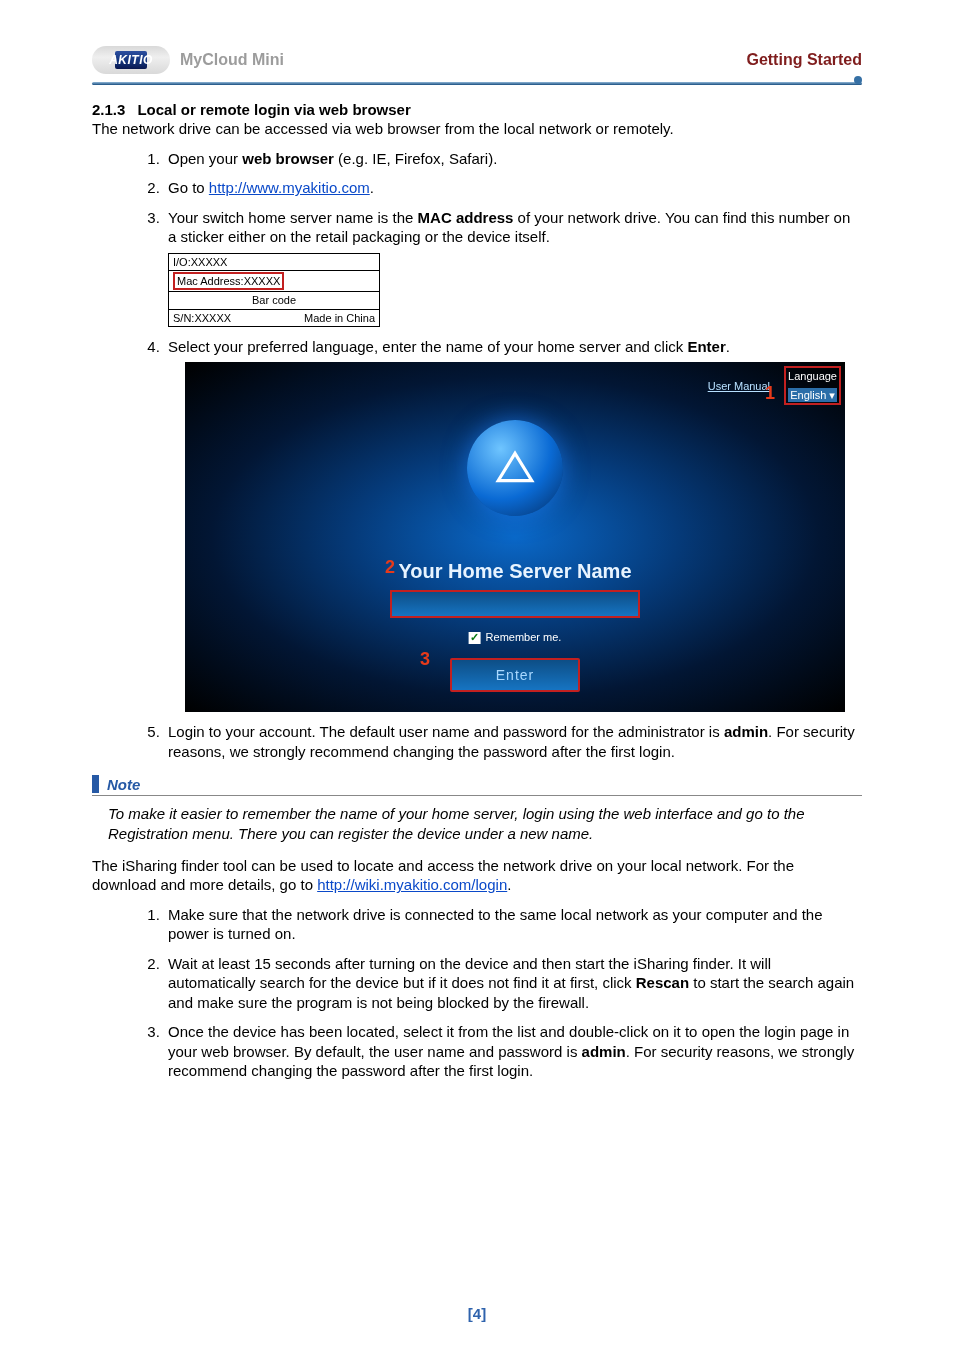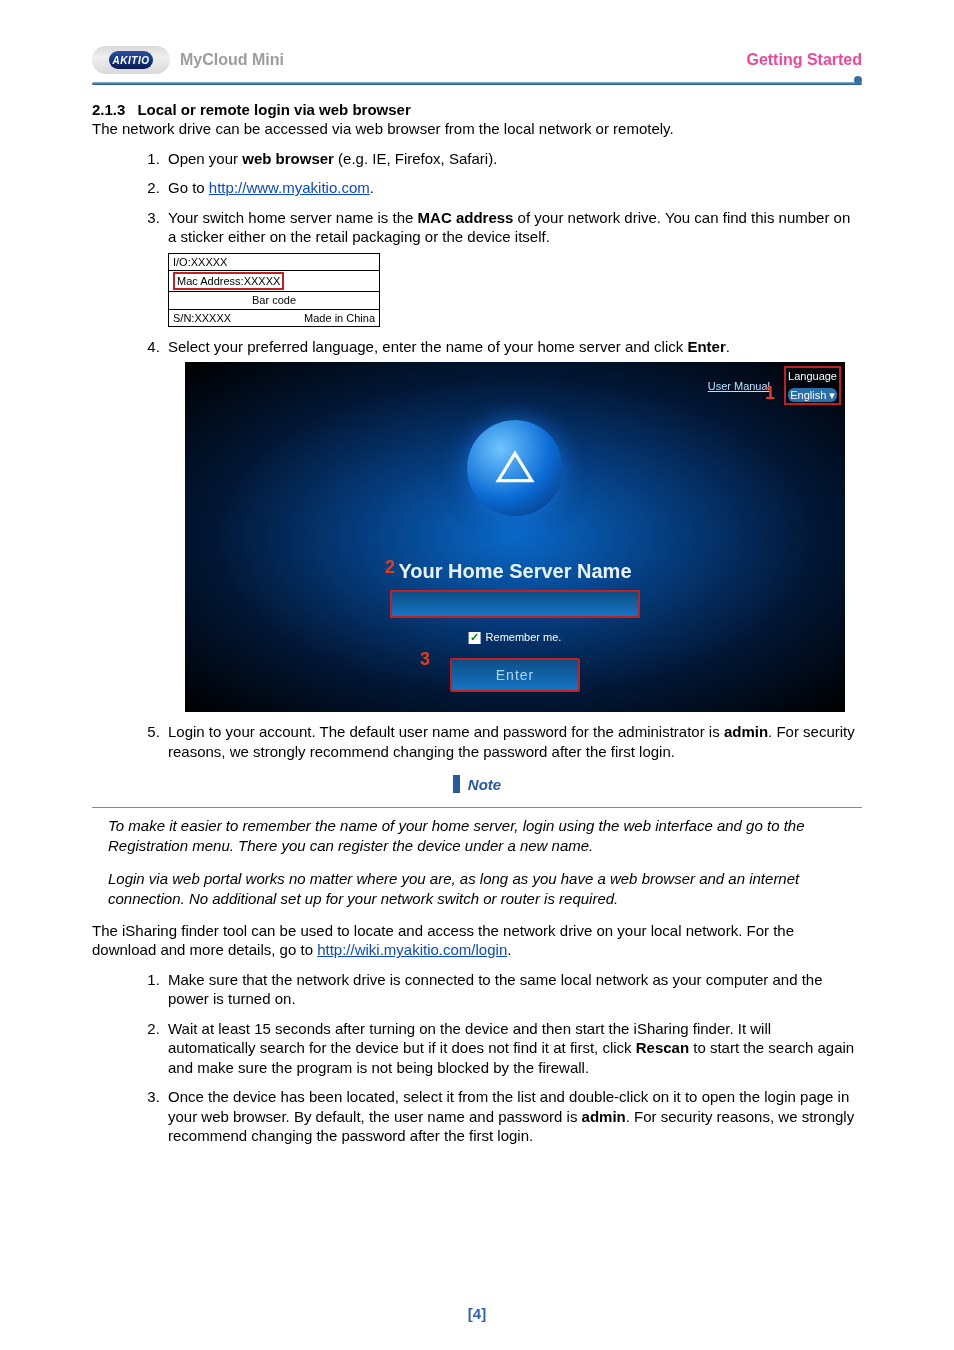--- a/index.html
+++ b/index.html
@@ -29,40 +29,40 @@
   .logo-chip {
     width: 78px;
     height: 28px;
     background: linear-gradient(#d9d9d9, #efefef 40%, #d9d9d9);
     border-radius: 14px;
     display: flex;
     align-items: center;
     justify-content: center;
   }
   .logo-inner {
-    width: 44px;
+    width: 32px;
     height: 18px;
     background: linear-gradient(#2c4fa0, #123279 60%, #0a1850);
-    border-radius: 9px;
+    border-radius: 2px;
     display: flex;
     align-items: center;
     justify-content: center;
     color: #fff;
-    font-size: 10px;
+    font-size: 12px;
     font-weight: bold;
     font-style: italic;
     letter-spacing: 0.5px;
   }
   .hdr-product {
     color: #9c9c9c;
     font-weight: bold;
     font-size: 16px;
   }
   .hdr-section {
-    color: #ec4899;
+    color: #7f1d1d;
     font-weight: bold;
     font-size: 16px;
   }
   .hdr-rule {
     height: 3px;
     background: linear-gradient(#7da6c9 40%, #2c5f8e 60%);
     border-radius: 2px;
     margin-top: 2px;
     position: relative;
   }
@@ -156,21 +156,20 @@
     flex-direction: column;
   }
   .portal .topbar .langsel {
     background: #2b6ea9;
     color: #fff;
     padding: 0 2px;
     display: flex;
     align-items: center;
     gap: 3px;
     font-size: 11px;
-    border-radius: 6px;
   }
   .portal .marker {
     color: #e63a1a;
     font-weight: bold;
     font-size: 18px;
     position: absolute;
   }
   .portal-logo {
     position: absolute;
     top: 58px;
@@ -246,22 +245,21 @@
     align-items: center;
     justify-content: center;
   }
 
   
   .note-wrap { margin-top: 14px; }
   .note-title {
     display: flex;
     align-items: center;
     gap: 8px;
-    margin-bottom: 14px;
-    justify-content: center;
+    margin-bottom: 2px;
   }
   .note-bar {
     width: 7px;
     height: 18px;
     background: #2659a5;
   }
   .note-label {
     color: #2659a5;
     font-style: italic;
     font-weight: bold;
@@ -378,21 +376,20 @@
   </ol>
 
   <div class="note-wrap">
     <div class="note-title">
       <div class="note-bar"></div>
       <div class="note-label">Note</div>
     </div>
     <div class="note-rule"></div>
     <div class="note-body">
       <p>To make it easier to remember the name of your home server, login using the web interface and go to the Registration menu. There you can register the device under a new name.</p>
-      <p>Login via web portal works no matter where you are, as long as you have a web browser and an internet connection. No additional set up for your network switch or router is required.</p>
     </div>
   </div>
 
   <p class="para">
     <span>The iSharing finder tool can be used to locate and access the network drive on your local network. For the download and more details, go to </span><a class="link">http://wiki.myakitio.com/login</a><span>.</span>
   </p>
 
   <ol class="steps">
     <li>Make sure that the network drive is connected to the same local network as your computer and the power is turned on.</li>
     <li>

